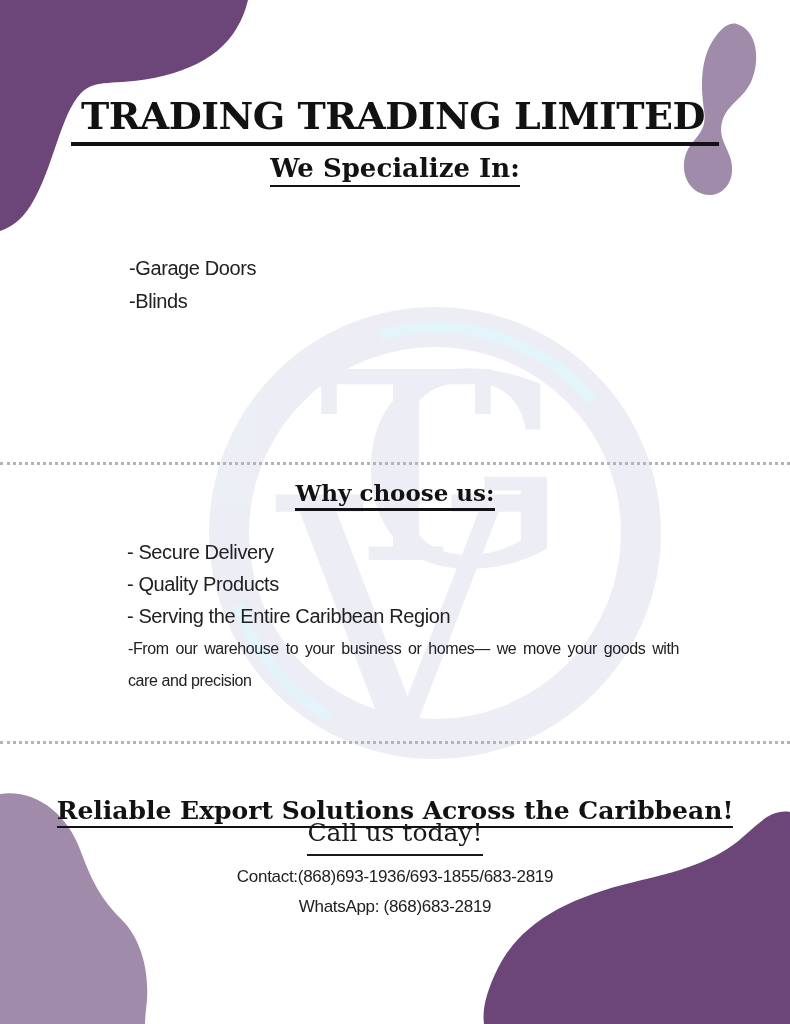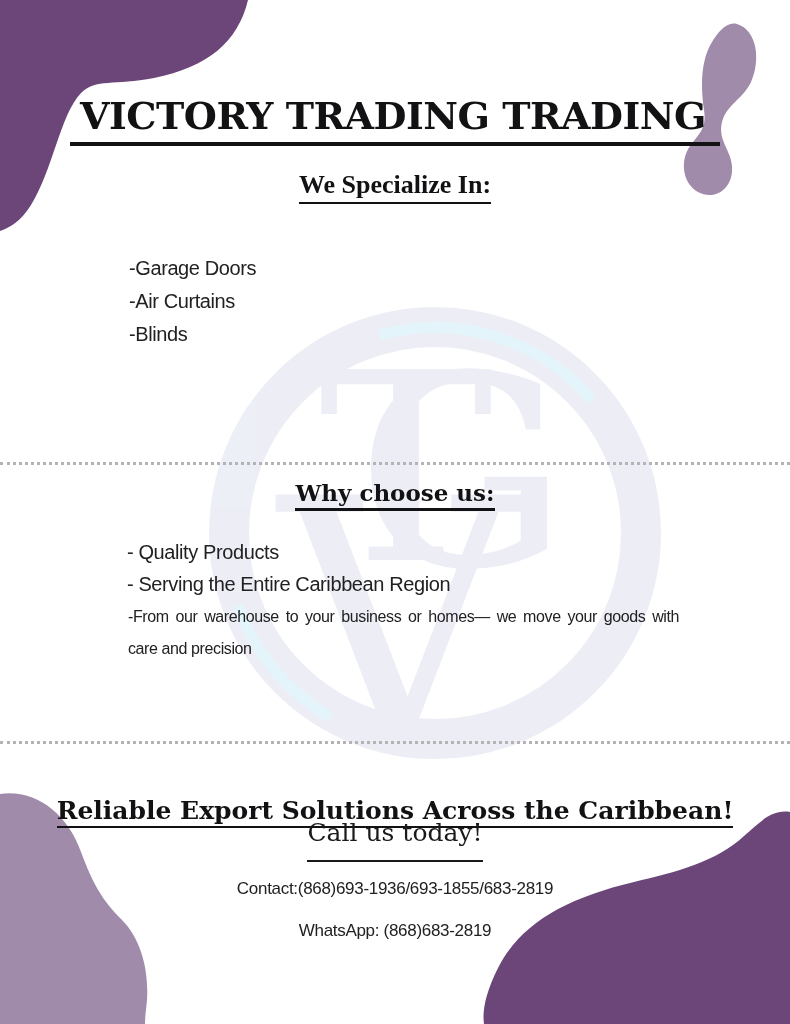--- a/index.html
+++ b/index.html
@@ -28,21 +28,21 @@
   }
 
   
   .heading{
     text-align:center;
     font-family:"DejaVu Serif","Liberation Serif",serif;
     font-weight:700;
     color:#121214;
   }
   .heading .u{display:inline-block;padding-bottom:2px;}
-  .h-specialize{top:170px;font-size:26px;font-family:Liberation Serif, serif;}
+  .h-specialize{top:153px;font-size:26px;}
   .h-specialize .u{border-bottom:2.5px solid #121214;}
   .h-why{top:479px;font-size:23px;}
   .h-why .u{border-bottom:3px solid #121214;}
 
   
   .list{list-style:none;margin:0;padding:0;color:var(--body-text);}
   .list li{display:block;white-space:nowrap;}
   .specialize-list{top:252px;left:129px;right:36px;}
   .specialize-list li{font-size:20px;line-height:33px;letter-spacing:-0.4px;}
   .why-list{top:536px;left:127px;right:40px;}
@@ -57,23 +57,23 @@
 
   
   .divider{position:absolute;left:0;right:0;z-index:1;border-top:3px dotted var(--divider-gray);}
   .divider-1{top:462px;}
   .divider-2{top:741px;}
 
   
   .tagline{top:796px;text-align:center;font-family:"DejaVu Serif","Liberation Serif",serif;font-weight:700;font-size:25px;color:#121214;}
   .tagline .u{display:inline-block;padding-bottom:1px;border-bottom:2.5px solid #121214;}
   .cta{top:818px;text-align:center;font-family:"DejaVu Serif","Liberation Serif",serif;font-weight:400;font-size:25px;color:#1a1a1c;}
-  .cta .u{display:inline-block;padding-bottom:13px;border-bottom:2px solid #1a1a1c;}
+  .cta .u{display:inline-block;padding-bottom:7px;border-bottom:2px solid #1a1a1c;}
   .contact{top:862px;text-align:center;color:var(--body-text);}
-  .contact div{font-size:17px;line-height:30px;letter-spacing:-0.3px;margin-top:12px;}
+  .contact div{font-size:17px;line-height:30px;letter-spacing:-0.3px;}
 
   .blob-dark{fill:var(--dark-purple);}
   .blob-light{fill:var(--light-purple);}
   .wm-fill{fill:var(--watermark-lavender);}
   .wm-ring{stroke:var(--watermark-lavender);fill:none;}
   .wm-cyan{stroke:var(--watermark-cyan);fill:none;}
 </style>
 </head>
 <body>
 
@@ -90,39 +90,39 @@
       <circle class="wm-ring" cx="435" cy="533" r="206" stroke-width="40"></circle>
       <path class="wm-cyan" d="M380,335 A 206,206 0 0 1 592,400" stroke-width="11"></path>
       <path class="wm-cyan" d="M238,605 A 206,206 0 0 0 330,717" stroke-width="11"></path>
       <text class="wm-fill" x="462" y="565" font-size="265" text-anchor="middle" font-family="DejaVu Serif, Liberation Serif, serif">G</text>
       <text class="wm-fill" x="406" y="560" font-size="262" text-anchor="middle" font-family="DejaVu Serif, Liberation Serif, serif">T</text>
       <text class="wm-fill" x="398" y="735" font-size="330" text-anchor="middle" font-family="DejaVu Serif, Liberation Serif, serif">V</text>
     </g>
   </svg>
 
   <header class="layer title-wrap">
-    <h1 class="title" style="margin:0">VICTORY TRADING TRADING</h1>
+    <h1 class="title" style="margin:0">TRADING TRADING LIMITED</h1>
   </header>
 
   <h2 class="layer heading h-specialize" style="margin:0">
     <span class="u">We Specialize In:</span>
   </h2>
   <ul class="layer list specialize-list">
     <li>-Garage Doors</li>
-    <li>-Air Curtains</li>
     <li>-Blinds</li>
   </ul>
 
   <div class="divider divider-1"></div>
 
   <h2 class="layer heading h-why" style="margin:0">
     <span class="u">Why choose us:</span>
   </h2>
   <div class="layer why-list">
     <ul class="list" style="position:relative">
+      <li>- Secure Delivery</li>
       <li>- Quality Products</li>
       <li>- Serving the Entire Caribbean Region</li>
     </ul>
     <p class="why-paragraph">-From our warehouse to your business or homes— we move your goods with care and precision</p>
   </div>
 
   <div class="divider divider-2"></div>
 
   <div class="layer tagline">
     <span class="u">Reliable Export Solutions Across the Caribbean!</span>

